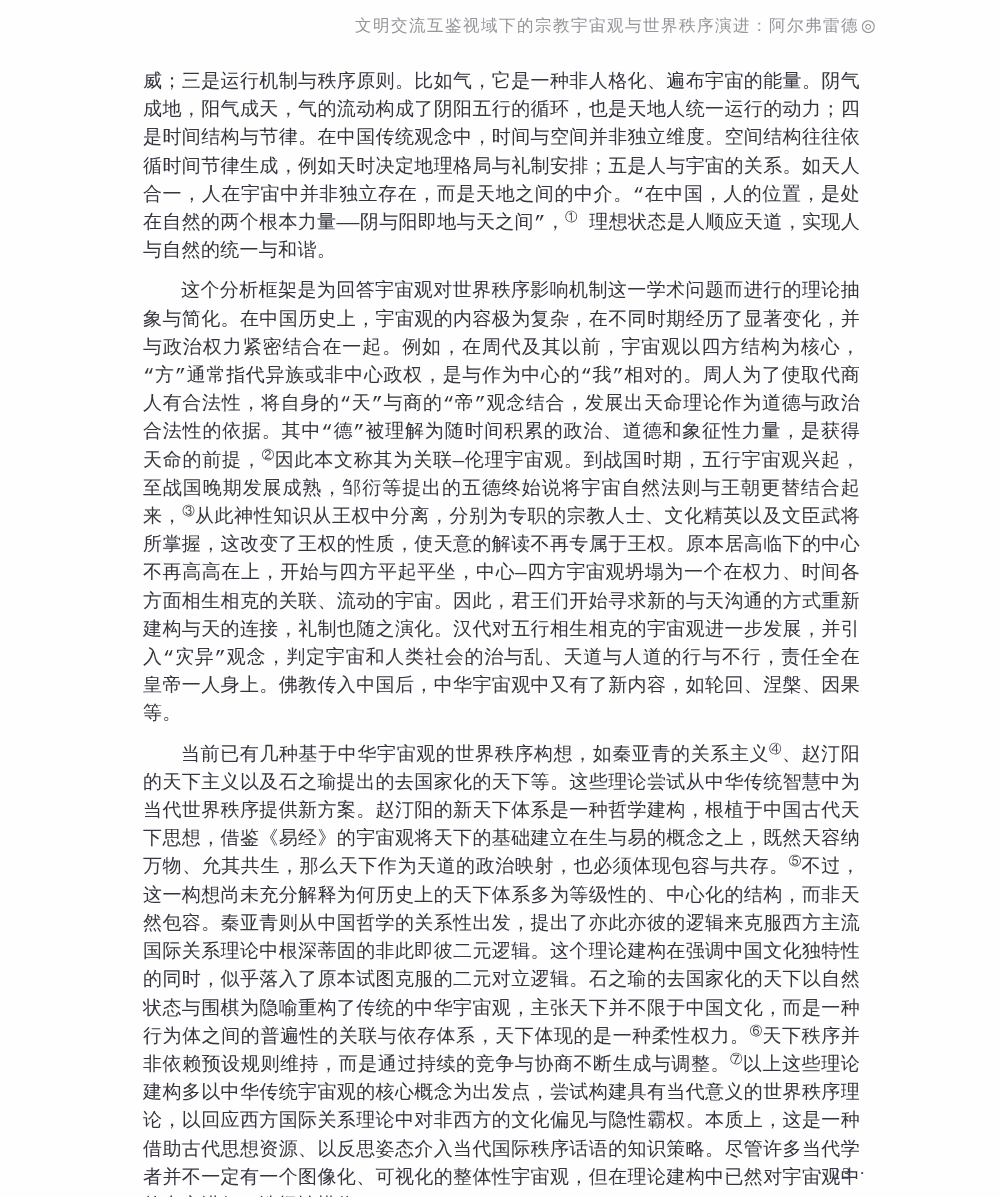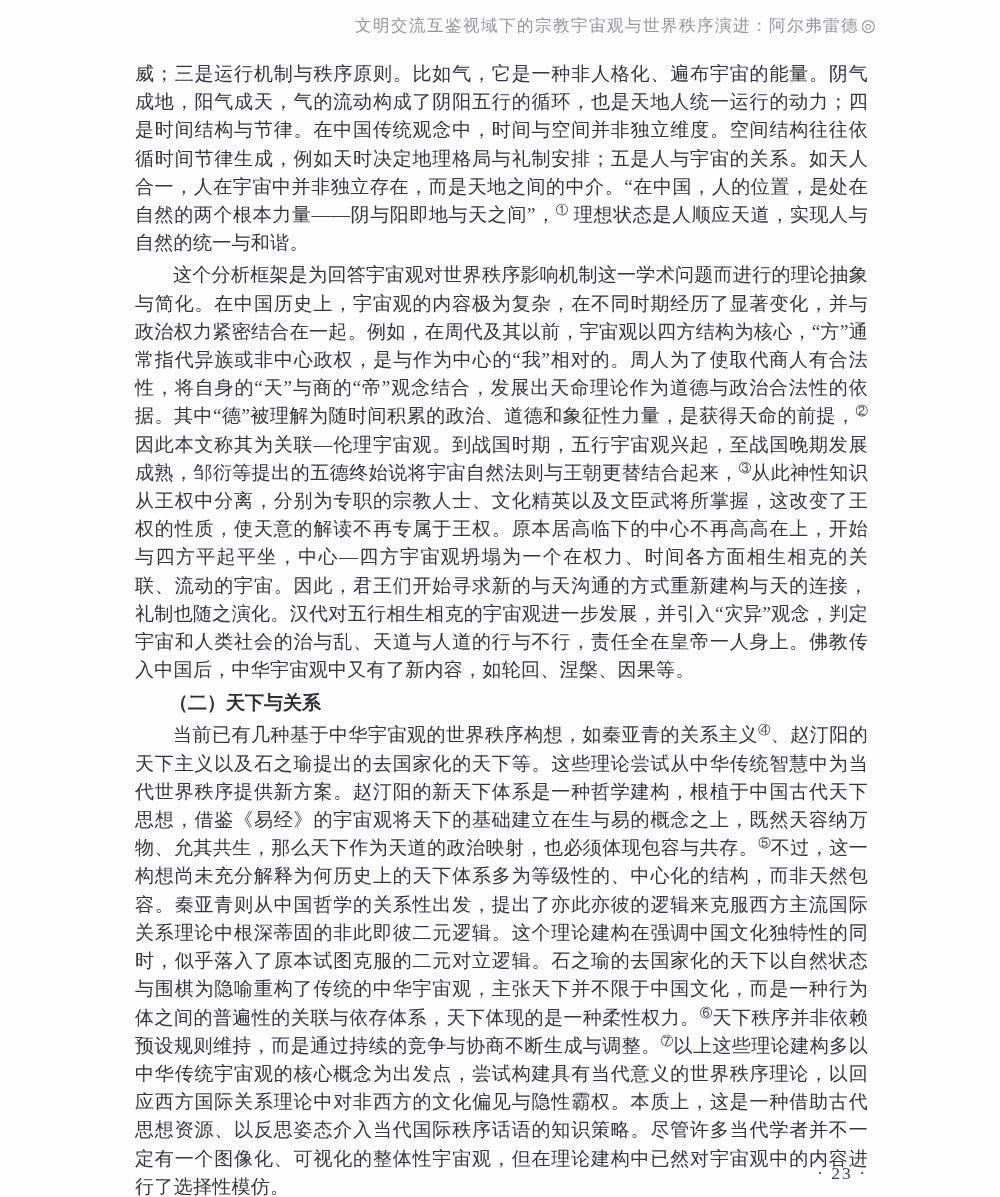--- a/index.html
+++ b/index.html
@@ -23,25 +23,26 @@
     color: #95959a;
     white-space: nowrap;
   }
   .running-header .hdr-marker { margin-left: 2px; color: #95959a; }
   .article {
     position: absolute;
     left: 131px; top: 56px; width: 741px;
     color: #34353d;
   }
   .para {
-    margin: 4px;
+    margin: 12px;
     font-size: 19px;
     line-height: 28.2px;
     text-align: justify;
     letter-spacing: 0.3px;
+    font-family: Liberation Mono, monospace;
   }
   .para.indent { text-indent: 2em; }
   .section-heading {
     margin: 0;
     font-family: "Liberation Sans", "DejaVu Sans", sans-serif;
     font-weight: 700;
     font-size: 19px;
     line-height: 29px;
     text-indent: 2em;
     color: #2e2f36;
@@ -88,21 +89,20 @@
 <div class="page">
 
   <div class="running-header">
     <span>文明交流互鉴视域下的宗教宇宙观与世界秩序演进：阿尔弗雷德</span><span class="hdr-marker">◎</span>
   </div>
 
   <div class="article">
 
     <p class="para">威；三是运行机制与秩序原则。比如气，它是一种非人格化、遍布宇宙的能量。阴气成地，阳气成天，气的流动构成了阴阳五行的循环，也是天地人统一运行的动力；四是时间结构与节律。在中国传统观念中，时间与空间并非独立维度。空间结构往往依循时间节律生成，例如天时决定地理格局与礼制安排；五是人与宇宙的关系。如天人合一，人在宇宙中并非独立存在，而是天地之间的中介。“在中国，人的位置，是处在自然的两个根本力量——阴与阳即地与天之间”，<sup class="fnref">①</sup> 理想状态是人顺应天道，实现人与自然的统一与和谐。</p>
       <p class="para indent">这个分析框架是为回答宇宙观对世界秩序影响机制这一学术问题而进行的理论抽象与简化。在中国历史上，宇宙观的内容极为复杂，在不同时期经历了显著变化，并与政治权力紧密结合在一起。例如，在周代及其以前，宇宙观以四方结构为核心，“方”通常指代异族或非中心政权，是与作为中心的“我”相对的。周人为了使取代商人有合法性，将自身的“天”与商的“帝”观念结合，发展出天命理论作为道德与政治合法性的依据。其中“德”被理解为随时间积累的政治、道德和象征性力量，是获得天命的前提，<sup class="fnref">②</sup>因此本文称其为关联—伦理宇宙观。到战国时期，五行宇宙观兴起，至战国晚期发展成熟，邹衍等提出的五德终始说将宇宙自然法则与王朝更替结合起来，<sup class="fnref">③</sup>从此神性知识从王权中分离，分别为专职的宗教人士、文化精英以及文臣武将所掌握，这改变了王权的性质，使天意的解读不再专属于王权。原本居高临下的中心不再高高在上，开始与四方平起平坐，中心—四方宇宙观坍塌为一个在权力、时间各方面相生相克的关联、流动的宇宙。因此，君王们开始寻求新的与天沟通的方式重新建构与天的连接，礼制也随之演化。汉代对五行相生相克的宇宙观进一步发展，并引入“灾异”观念，判定宇宙和人类社会的治与乱、天道与人道的行与不行，责任全在皇帝一人身上。佛教传入中国后，中华宇宙观中又有了新内容，如轮回、涅槃、因果等。</p>
-      <h3 class="section-heading">（二）天下与关系</h3>
       <p class="para indent">当前已有几种基于中华宇宙观的世界秩序构想，如秦亚青的关系主义<sup class="fnref">④</sup>、赵汀阳的天下主义以及石之瑜提出的去国家化的天下等。这些理论尝试从中华传统智慧中为当代世界秩序提供新方案。赵汀阳的新天下体系是一种哲学建构，根植于中国古代天下思想，借鉴《易经》的宇宙观将天下的基础建立在生与易的概念之上，既然天容纳万物、允其共生，那么天下作为天道的政治映射，也必须体现包容与共存。<sup class="fnref">⑤</sup>不过，这一构想尚未充分解释为何历史上的天下体系多为等级性的、中心化的结构，而非天然包容。秦亚青则从中国哲学的关系性出发，提出了亦此亦彼的逻辑来克服西方主流国际关系理论中根深蒂固的非此即彼二元逻辑。这个理论建构在强调中国文化独特性的同时，似乎落入了原本试图克服的二元对立逻辑。石之瑜的去国家化的天下以自然状态与围棋为隐喻重构了传统的中华宇宙观，主张天下并不限于中国文化，而是一种行为体之间的普遍性的关联与依存体系，天下体现的是一种柔性权力。<sup class="fnref">⑥</sup>天下秩序并非依赖预设规则维持，而是通过持续的竞争与协商不断生成与调整。<sup class="fnref">⑦</sup>以上这些理论建构多以中华传统宇宙观的核心概念为出发点，尝试构建具有当代意义的世界秩序理论，以回应西方国际关系理论中对非西方的文化偏见与隐性霸权。本质上，这是一种借助古代思想资源、以反思姿态介入当代国际秩序话语的知识策略。尽管许多当代学者并不一定有一个图像化、可视化的整体性宇宙观，但在理论建构中已然对宇宙观中的内容进行了选择性模仿。</p>
       <hr class="footnote-sep">
     <ol class="footnotes">
         <li class="footnote-item"><span class="fn-marker">①</span>［德］ 阿尔弗雷德·申茨：《幻方——中国古代的城市》，梅青译，北京：中国建筑工业出版社，2008 年，第 9 页。</li>
       </ol>
   </div>
 
   <div class="page-footer">· 23 ·</div>
 
 </div>

